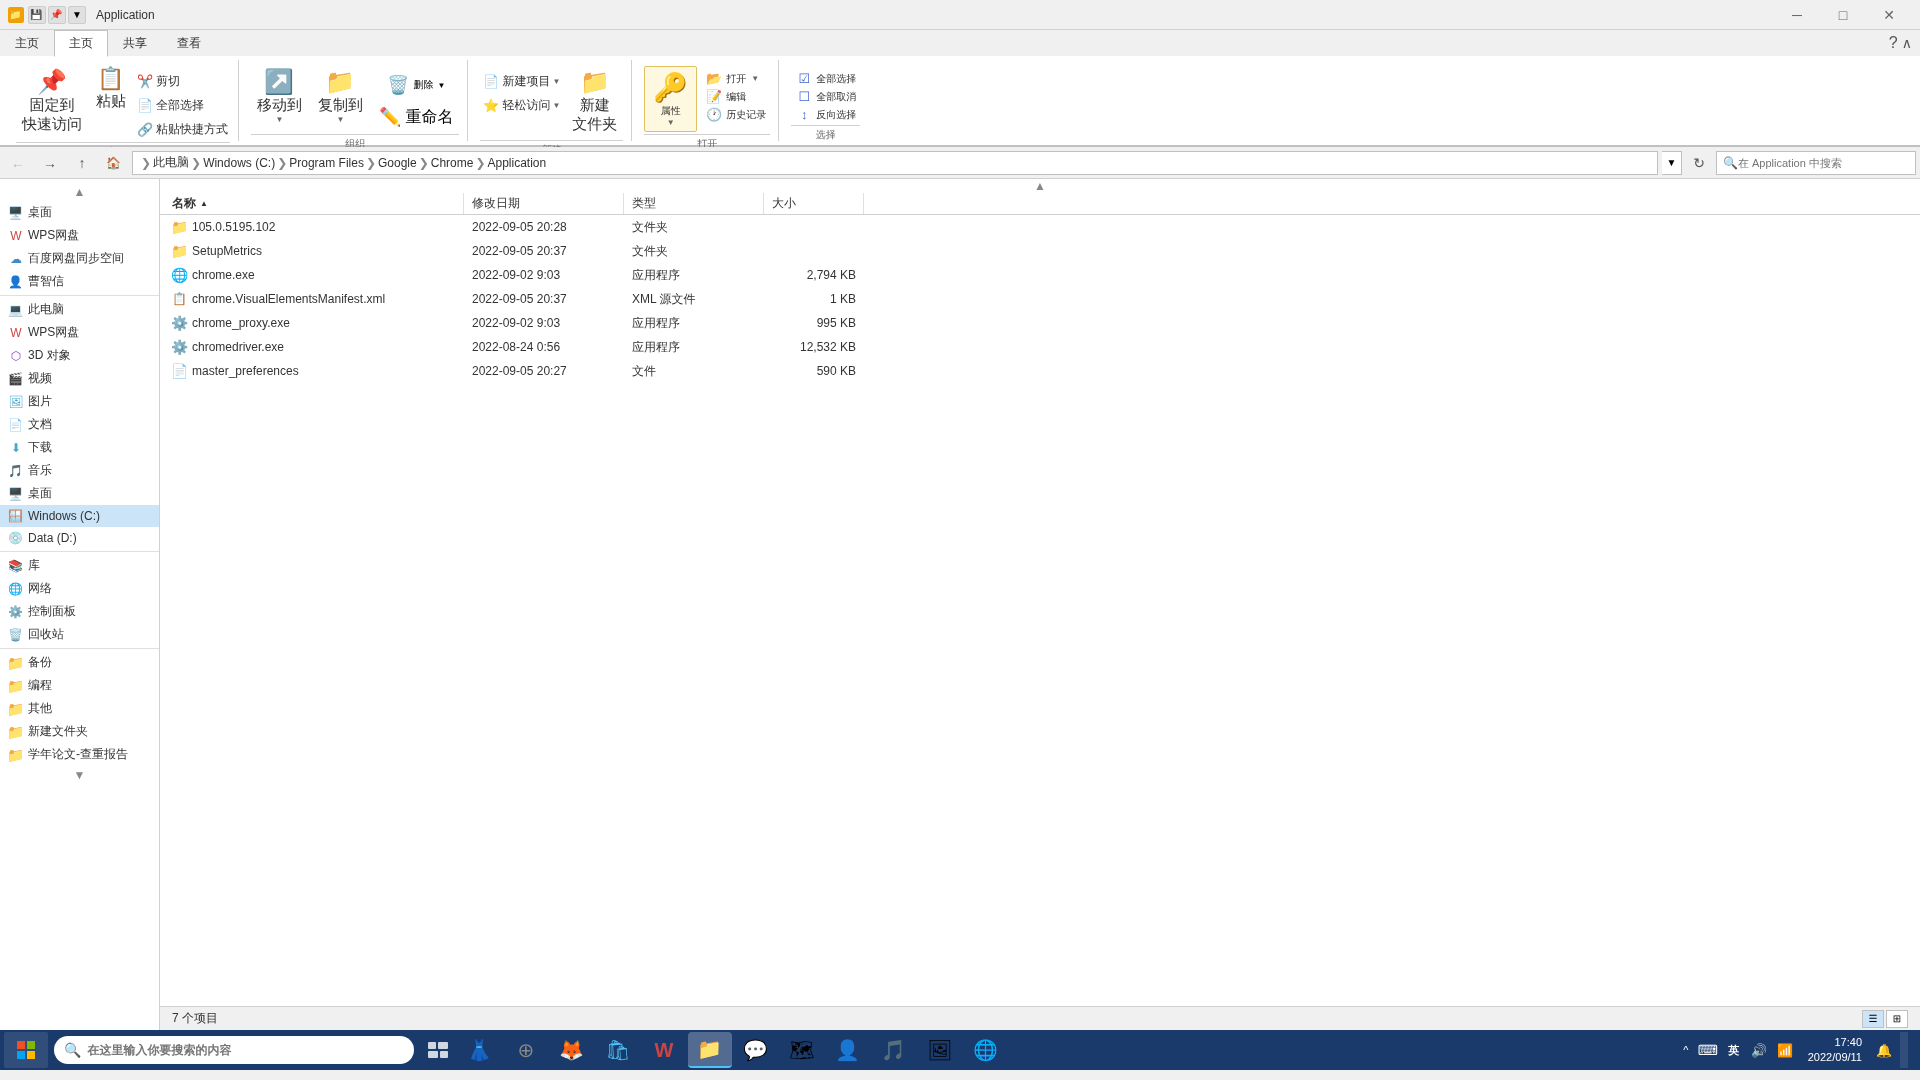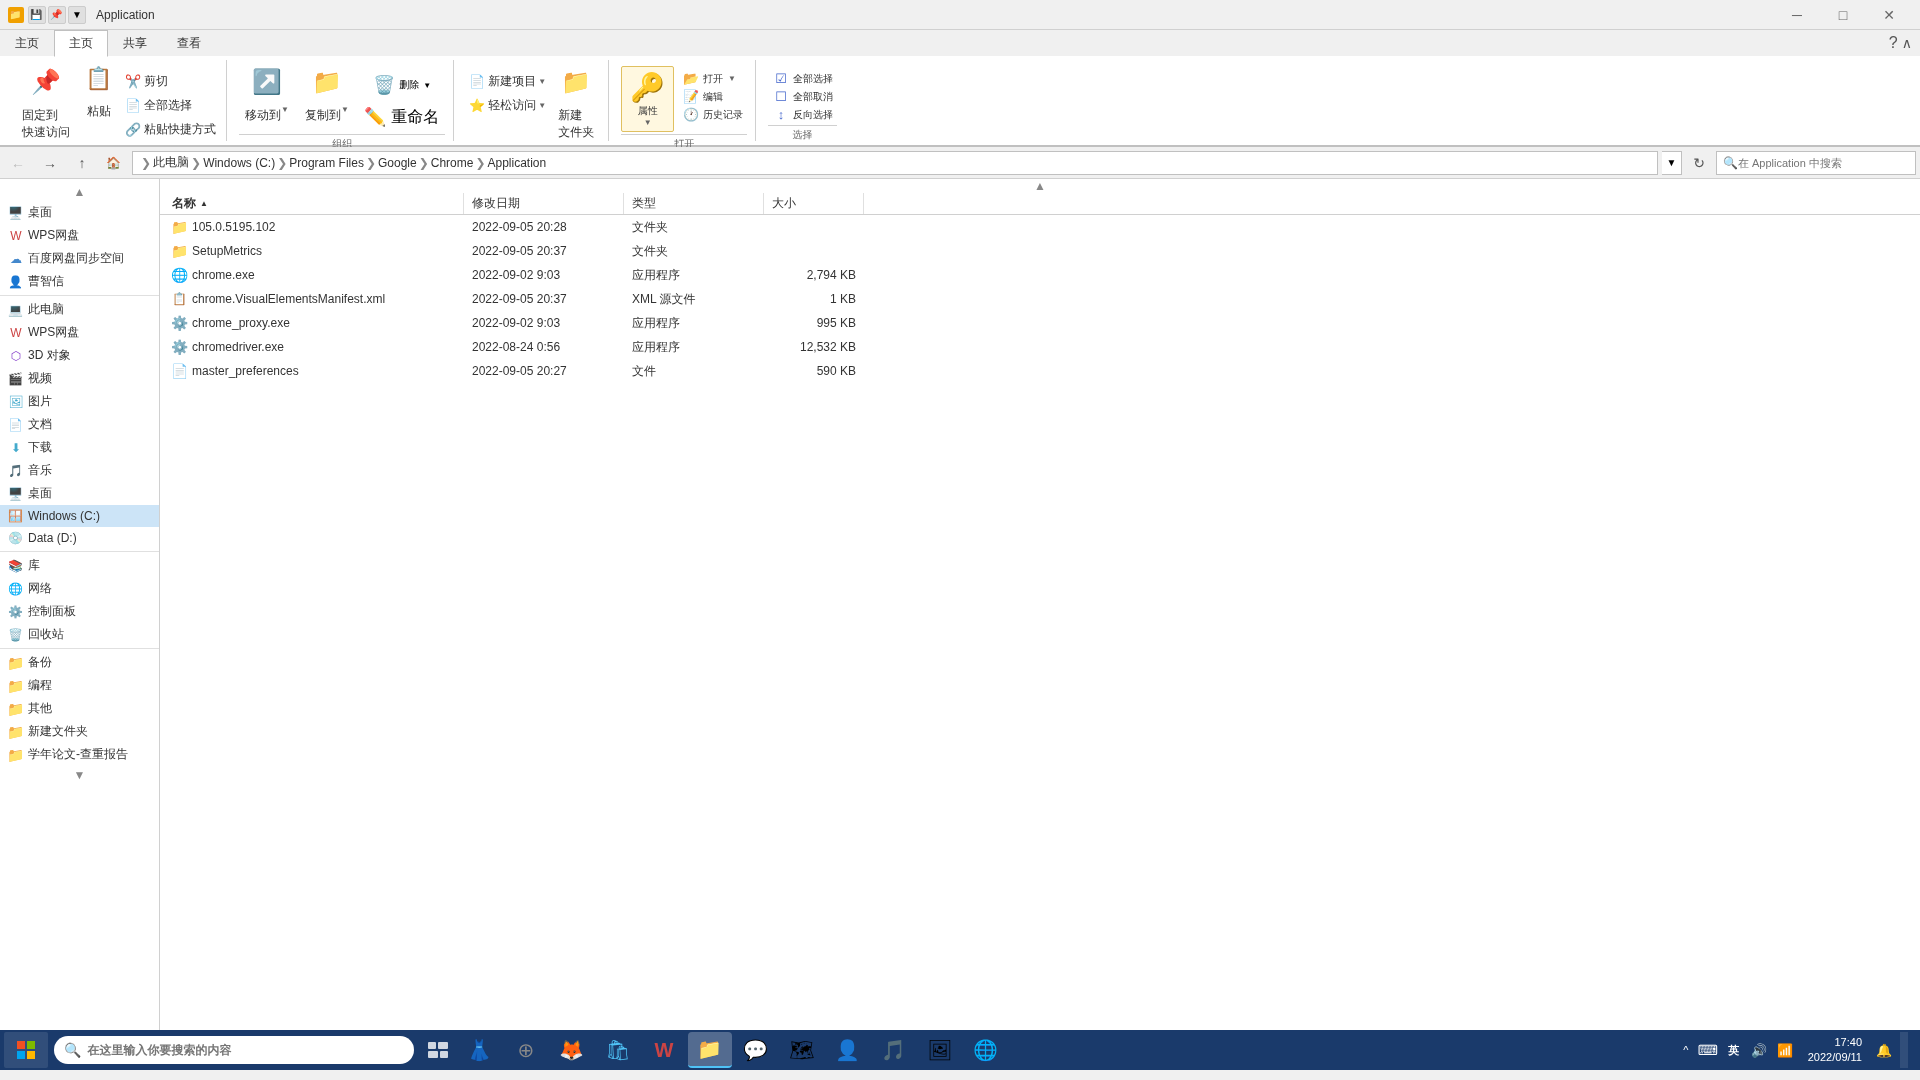--- a/index.html
+++ b/index.html
@@ -101,22 +101,22 @@
 
     .window-inner { display: flex; flex-direction: column; height: calc(1080px - 40px); }
 
     
     .smb-row { display: flex; align-items: center; gap: 2px; height: 22px; cursor: pointer; padding: 0 2px; border-radius: 2px; }
     .smb-icon { font-size: 13px; width: 18px; text-align: center; }
     .smb-label { font-size: 12px; color: #333; }
     .smb-arrow { font-size: 8px; color: #666; }
     .lbtn { display: flex; flex-direction: column; align-items: center; cursor: pointer; padding: 4px 6px; border-radius: 2px; min-width: 44px; }
     .lbtn-icon { font-size: 24px; line-height: 1; }
-    .lbtn-text { font-size: 12px; color: #333; text-align: left; margin-top: 13px; }
-    .lbtn-with-arrow { display: flex; align-items: center; }
+    .lbtn-text { font-size: 15px; color: #333; text-align: center; margin-top: 2px; }
+    .lbtn-with-arrow { display: flex; flex-direction: column; align-items: center; }
     .lbtn-arrow { font-size: 8px; color: #666; }
 
     .prop-btn { display: flex; flex-direction: column; align-items: center; cursor: pointer; padding: 4px 8px; border-radius: 2px; background: #fff8e0; border: 1px solid #e0c060; }
     .prop-icon { font-size: 28px; }
     .prop-text { font-size: 10px; color: #333; }
 
     .open-group { display: flex; flex-direction: column; gap: 1px; }
     .open-smb { display: flex; align-items: center; gap: 3px; cursor: pointer; padding: 1px 4px; border-radius: 2px; }
     .open-smb-icon { font-size: 13px; width: 18px; text-align: center; }
     .open-smb-label { font-size: 10px; color: #333; }
@@ -515,20 +515,27 @@
             <div class="file-cell file-cell-name">
               <div class="file-icon icon-file">📄</div>
               <span>master_preferences</span>
             </div>
             <div class="file-cell file-cell-date">2022-09-05 20:27</div>
             <div class="file-cell file-cell-type">文件</div>
             <div class="file-cell file-cell-size">590 KB</div>
           </div>
         </div>
 
+        <div class="status-bar">
+          <span class="status-text">7 个项目</span>
+          <div class="status-view-btns">
+            <div class="status-view-btn active">☰</div>
+            <div class="status-view-btn">⊞</div>
+          </div>
+        </div>
       </div>
     </div>
 
     <div class="taskbar">
       <div class="start-btn">
         <svg width="18" height="18" viewBox="0 0 18 18">
           <rect x="0" y="0" width="8" height="8" fill="#f25022"></rect>
           <rect x="10" y="0" width="8" height="8" fill="#7fba00"></rect>
           <rect x="0" y="10" width="8" height="8" fill="#00a4ef"></rect>
           <rect x="10" y="10" width="8" height="8" fill="#ffb900"></rect>

